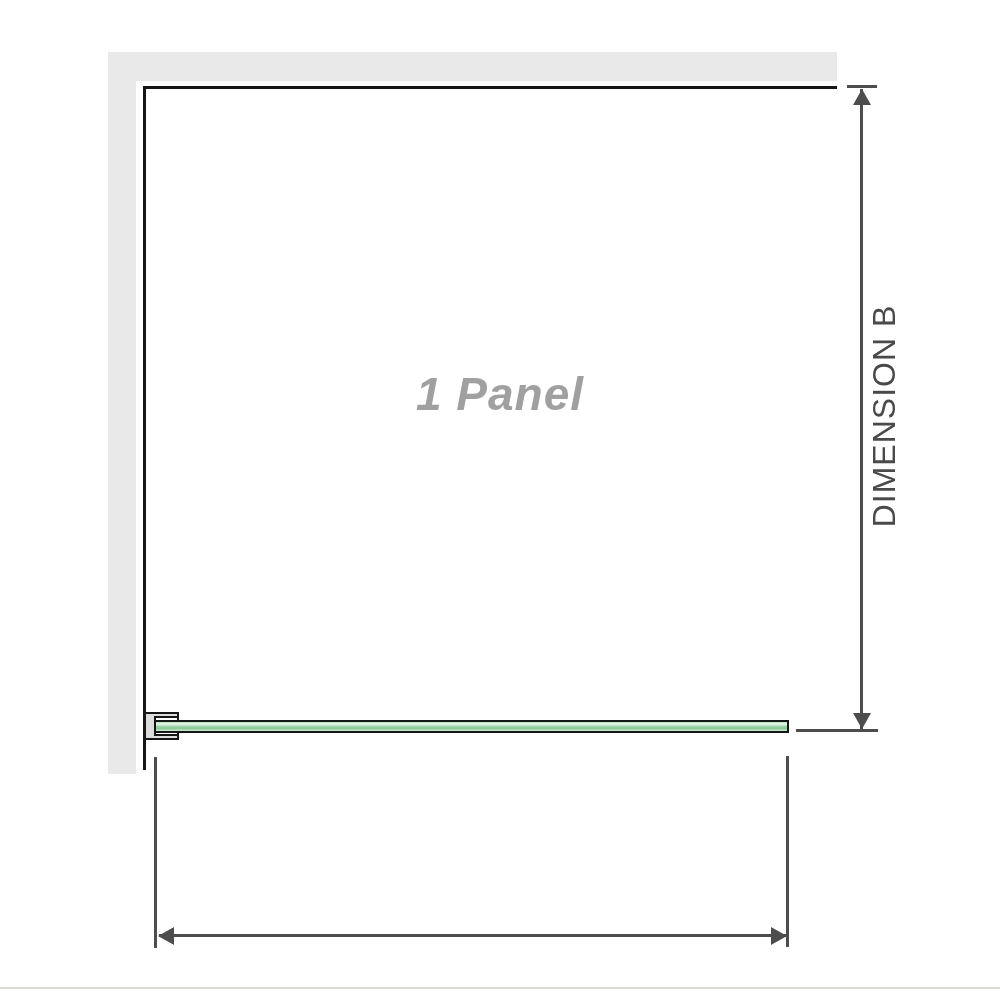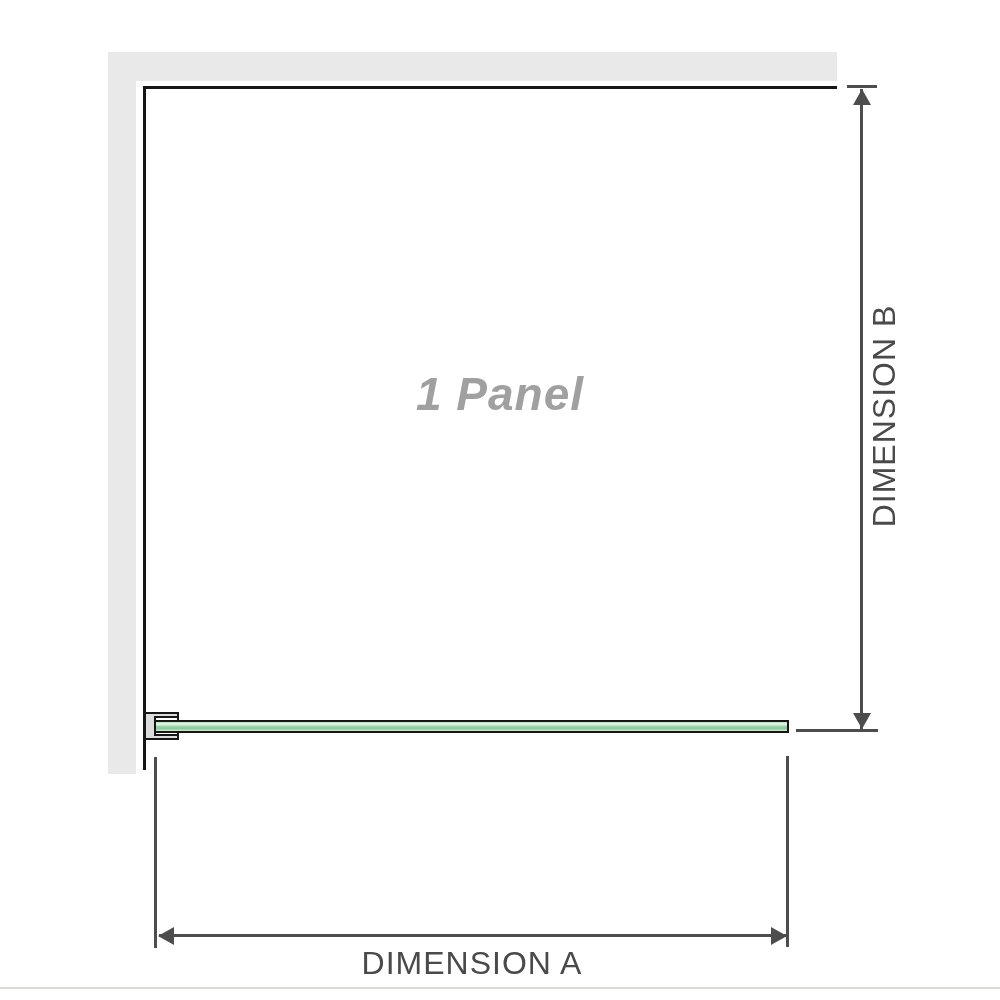--- a/index.html
+++ b/index.html
@@ -150,17 +150,16 @@
   <div class="abs dim dim-b-line"></div>
   <div class="abs arrow arrow-up"></div>
   <div class="abs arrow arrow-down"></div>
   <div class="abs dim-label dim-b-label">DIMENSION B</div>
 
   <div class="abs dim ext-left"></div>
   <div class="abs dim ext-right"></div>
   <div class="abs dim dim-a-line"></div>
   <div class="abs arrow arrow-left"></div>
   <div class="abs arrow arrow-right"></div>
-  <div class="abs dim-label dim-a-label">DIMENSION A</div>
 
   <div class="abs bottom-divider"></div>
 
 </div>
 
 </body></html>

